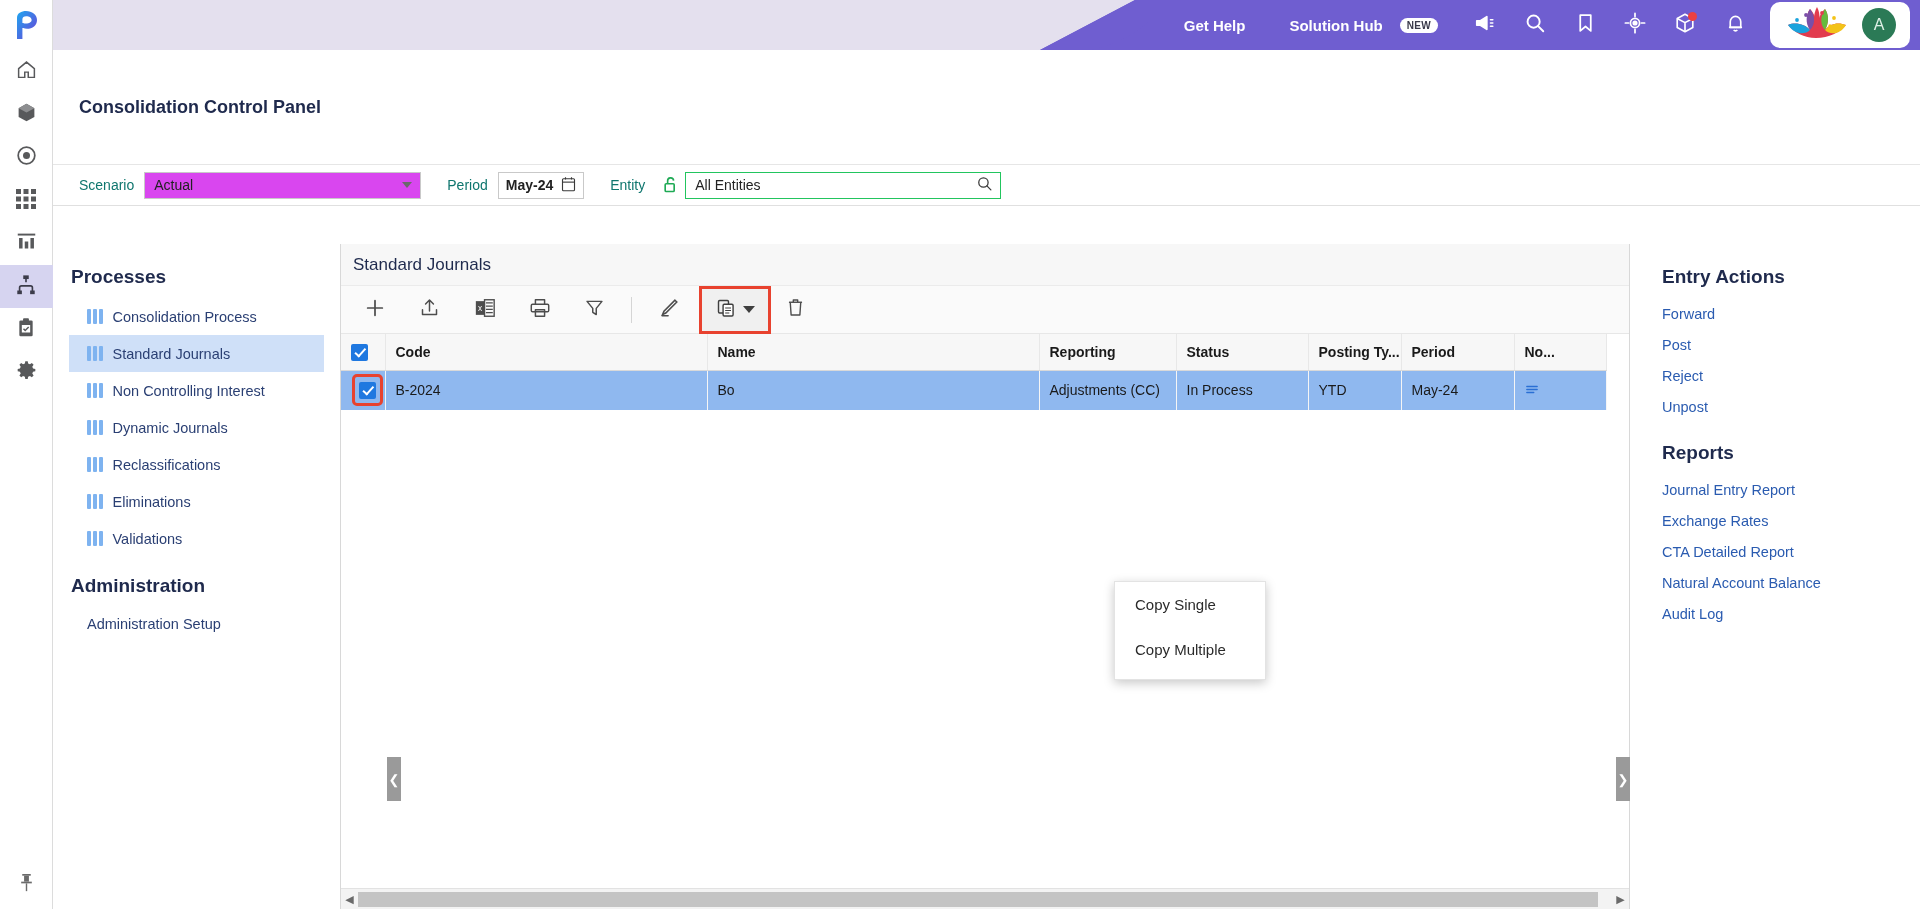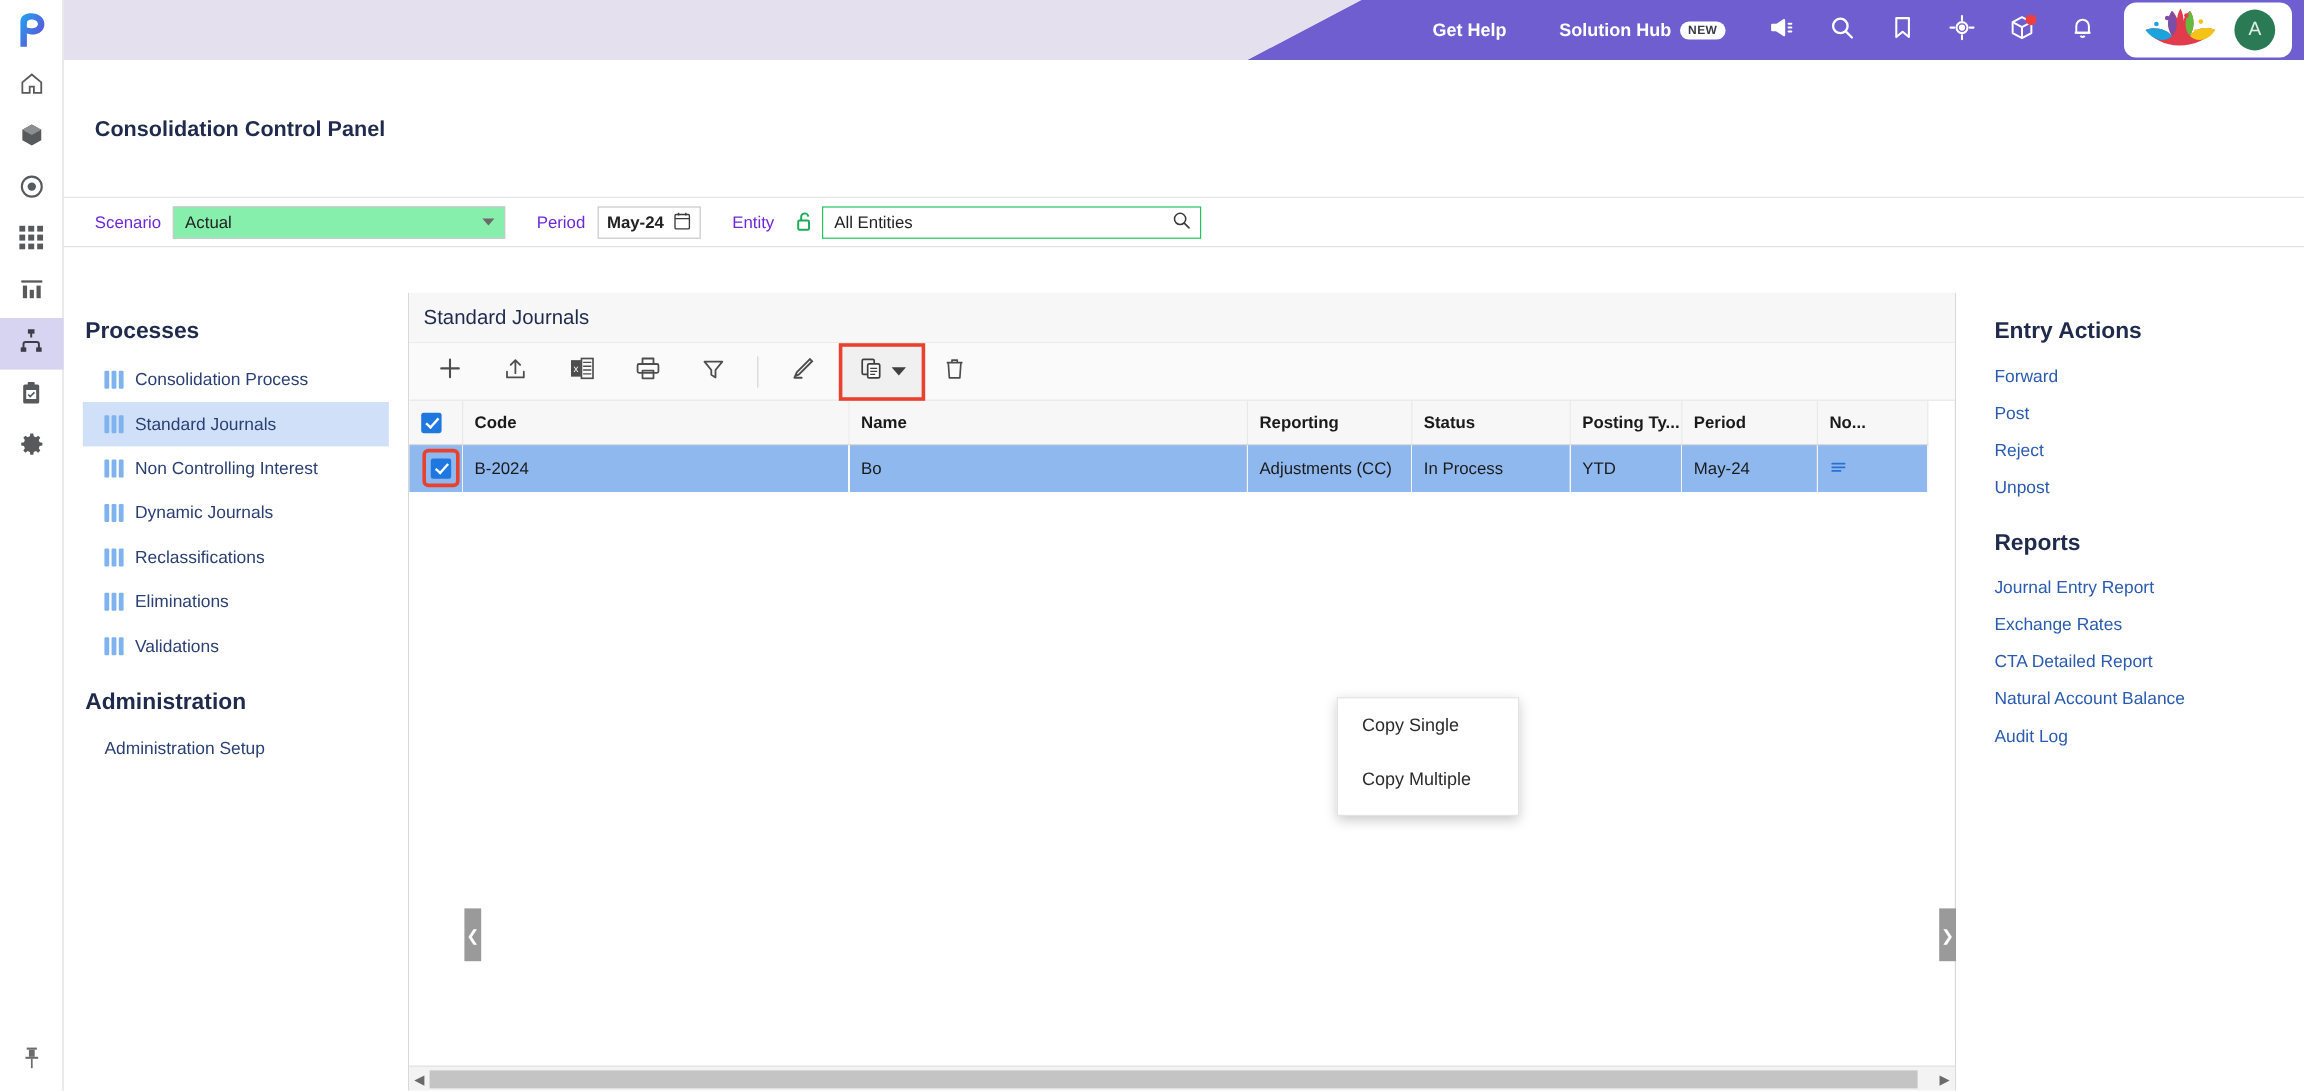--- a/index.html
+++ b/index.html
@@ -70,21 +70,21 @@
     mask-image: radial-gradient(120px 56px at 0% 0%, transparent 0 99%, #000 100%);
   }
   .tb-link {
     color: #ffffff; font-size: 15px; font-weight: bold;
     margin: 0 22px; white-space: nowrap; cursor: pointer;
     position: relative; z-index: 2;
   }
   .tb-badge {
     display: inline-block; background: #ffffff; color: #3a3a4a;
     font-size: 10px; font-weight: bold; border-radius: 9px;
-    padding: 2px 7px; margin-left: 7px; vertical-align: 2px;
+    padding: 2px 7px; margin-left: 17px; vertical-align: 2px;
     letter-spacing: .3px;
   }
   .tb-icon {
     width: 50px; height: 50px; display: flex; align-items: center; justify-content: center;
     color: #ffffff; cursor: pointer; position: relative; z-index: 2;
   }
   .tb-dot {
     position: absolute; top: 12px; right: 13px; width: 9px; height: 9px;
     background: #ec4040; border-radius: 50%;
   }
@@ -107,23 +107,23 @@
   }
   .page-title { font-size: 18px; font-weight: bold; color: #1f2a4d; }
 
   
   .filterbar {
     height: 42px; background: #ffffff;
     border-top: 1px solid #e6e6e6; border-bottom: 1px solid #e0e0e0;
     display: flex; align-items: center; padding-left: 26px; gap: 0;
     flex: 0 0 42px;
   }
-  .flabel { font-size: 14px; color: #6d28d9; margin-right: 10px; }
+  .flabel { font-size: 14px; color: #0f766e; margin-right: 10px; }
   .fselect {
-    width: 277px; height: 27px; border: 1px solid #c9c9c9; background: #86efac;
+    width: 277px; height: 27px; border: 1px solid #c9c9c9; background: #d946ef;
     display: flex; align-items: center; justify-content: space-between;
     padding: 0 8px 0 9px; font-size: 14px; color: #222; cursor: pointer;
   }
   .caret-down {
     width: 0; height: 0; border-left: 5px solid transparent; border-right: 5px solid transparent;
     border-top: 6px solid #6a6a6a;
   }
   .fperiod {
     height: 27px; border: 1px solid #c9c9c9; background: #fff;
     display: flex; align-items: center; gap: 8px; padding: 0 7px;

